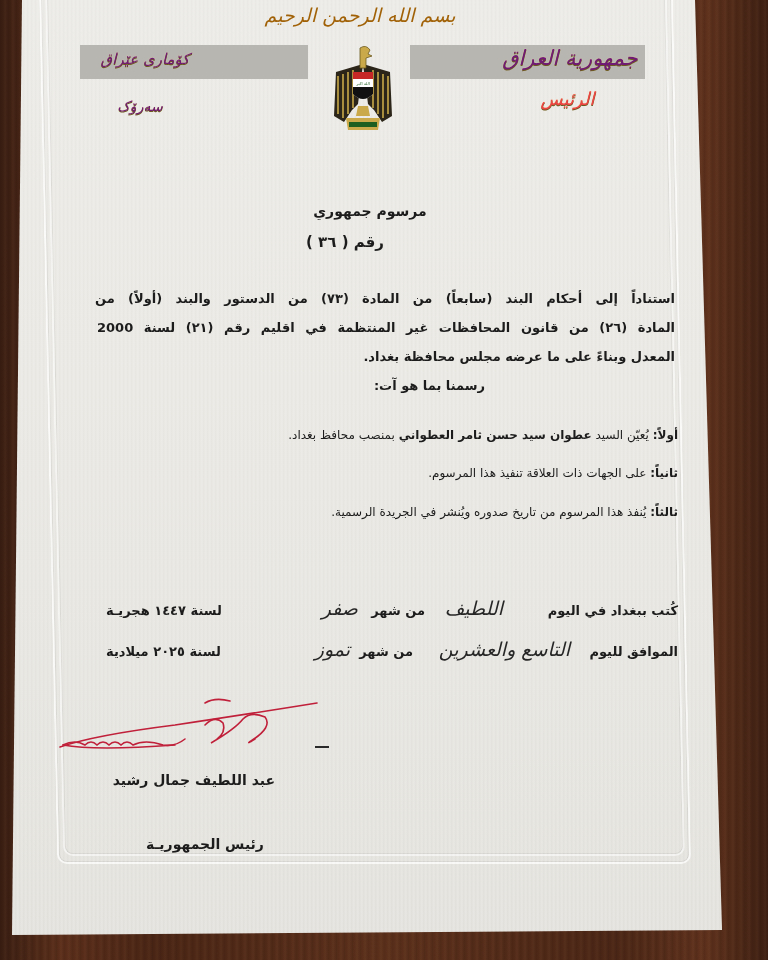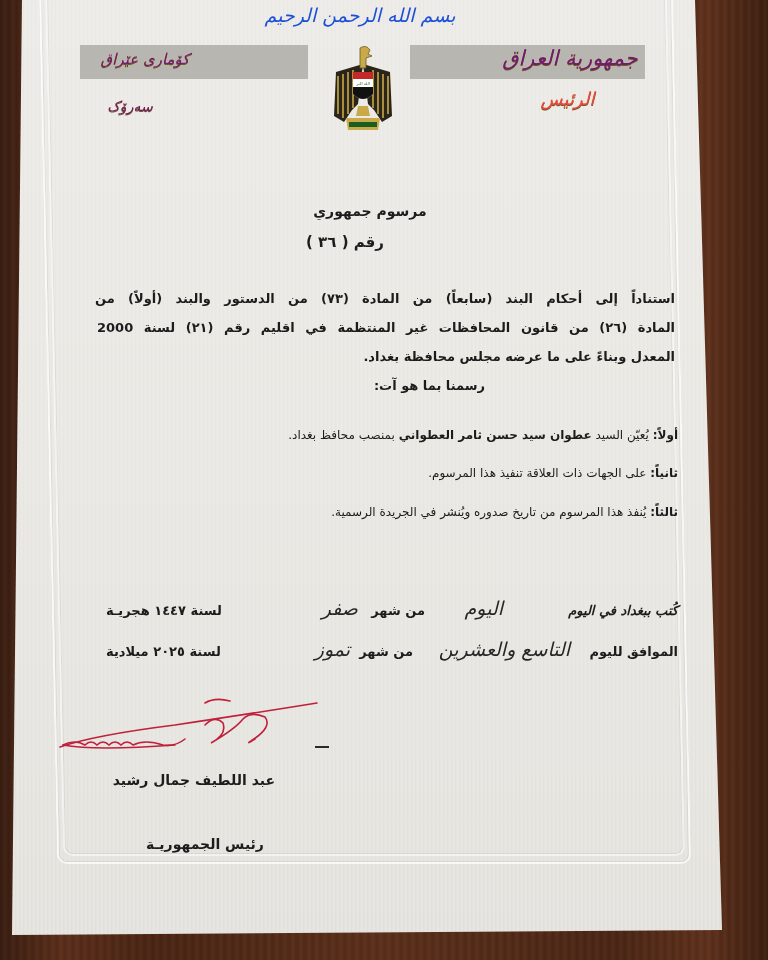--- a/index.html
+++ b/index.html
@@ -30,35 +30,35 @@
       transform: skewX(1.2deg);
       border-bottom-left-radius: 10px; border-bottom-right-radius: 10px;
     }
     .emboss-frame.inner {
       left: 54px; width: 618px; height: 864px;
       border-color: rgba(255,255,255,0.55);
     }
     .basmala {
       position: absolute; left: 240px; top: 4px; width: 240px; height: 30px;
       text-align: center; direction: rtl;
-      font-family: "DejaVu Serif", serif; font-size: 19px; color: #1d4ed8;
+      font-family: "DejaVu Serif", serif; font-size: 19px; color: #a16207;
       font-style: italic; letter-spacing: -1px;
     }
     .band {
       position: absolute; top: 45px; height: 34px; background: #b8b6b0;
     }
     .band.left { left: 80px; width: 228px; }
     .band.right { left: 410px; width: 235px; }
     .gold {
       color: #701a75; text-shadow: 0 1px 0 #6d5a20, 0 0 1px #f3e3a0;
       font-family: "DejaVu Serif", serif; font-style: italic; direction: rtl;
       position: absolute; white-space: nowrap;
     }
     .kurdish-title { left: 85px; top: 50px; width: 120px; text-align: center; font-size: 15px; }
-    .kurdish-sub { left: 100px; top: 98px; width: 60px; text-align: center; font-size: 14px; }
+    .kurdish-sub { left: 110px; top: 98px; width: 60px; text-align: center; font-size: 14px; }
     .arabic-title { left: 495px; top: 46px; width: 150px; text-align: center; font-size: 21px; }
     .arabic-sub { left: 530px; top: 88px; width: 75px; text-align: center; font-size: 18px; color: #ef4444; }
     .emblem {
       position: absolute; left: 330px; top: 44px; width: 66px; height: 90px;
     }
     .doc-text {
       position: absolute; direction: rtl; color: #1c1c1c;
       font-family: "DejaVu Sans", sans-serif; white-space: nowrap;
     }
     .title { left: 270px; top: 203px; width: 200px; text-align: center; font-size: 14px; font-weight: bold; }
@@ -150,22 +150,22 @@
 <div class="doc-text article art2">
   <b>ثانياً:</b>
   <span>على الجهات ذات العلاقة تنفيذ هذا المرسوم.</span>
 </div>
 <div class="doc-text article art3">
   <b>ثالثاً:</b>
   <span>يُنفذ هذا المرسوم من تاريخ صدوره ويُنشر في الجريدة الرسمية.</span>
 </div>
 
 <div class="doc-text date-line d1">
-  <span class="slot" style="right:0;font-style:italic;">كُتب ببغداد في اليوم</span>
-  <span class="slot hand" style="right:175px; top:-6px;">اليوم</span>
+  <span class="slot" style="right:0;">كُتب ببغداد في اليوم</span>
+  <span class="slot hand" style="right:175px; top:-6px;">اللطيف</span>
   <span class="slot" style="right:253px;">من شهر</span>
   <span class="slot hand" style="right:320px; top:-6px;">صفر</span>
   <span class="slot" style="left:0;">لسنة ١٤٤٧ هجريـة</span>
 </div>
 <div class="doc-text date-line d2">
   <span class="slot" style="right:0;">الموافق لليوم</span>
   <span class="slot hand" style="right:108px; top:-6px;">التاسع والعشرين</span>
   <span class="slot" style="right:265px;">من شهر</span>
   <span class="slot hand" style="right:328px; top:-6px;">تموز</span>
   <span class="slot" style="left:0;">لسنة ٢٠٢٥ ميلادية</span>

